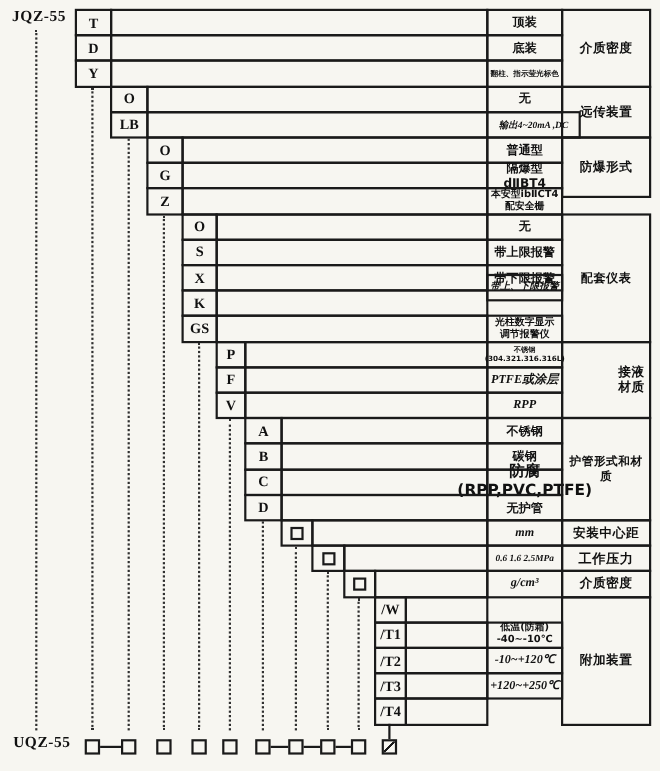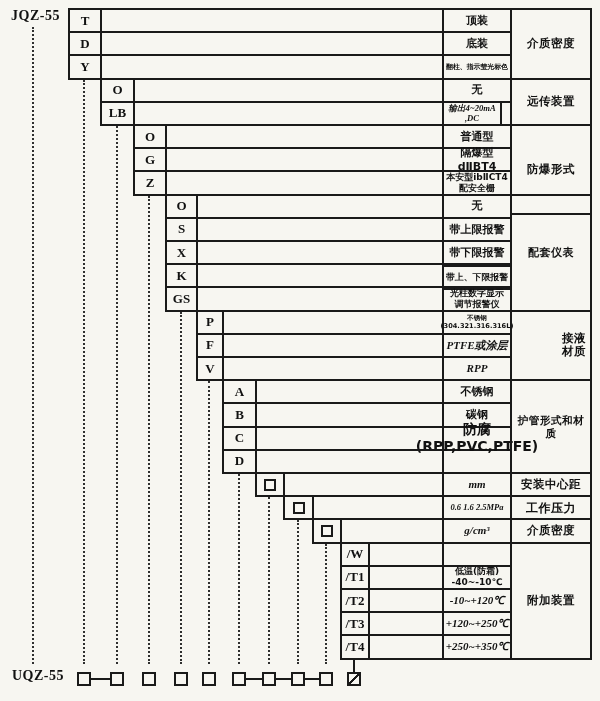--- a/index.html
+++ b/index.html
@@ -55,47 +55,47 @@
     <div class="cell code" style="left: 68px; top: 54.4px; width: 34px; height: 25.2px;">Y</div>
     <div class="cell" style="left: 100px; top: 54.4px; width: 344px; height: 25.2px;"></div>
     <div class="cell desc" style="left: 442px; top: 54.4px; width: 70px; height: 25.2px; font-size: 6.9px;">翻柱、指示莹光标色</div>
     <div class="cell cat" style="left: 510px; top: 8px; width: 82px; height: 71.6px; font-size: 11.5px;">介质密度</div>
     <div class="dotted" style="left: 83px; top: 79.6px; height: 584.4px;"></div>
     <div class="cell code" style="left: 100px; top: 77.6px; width: 35px; height: 25.2px;">O</div>
     <div class="cell" style="left: 133px; top: 77.6px; width: 311px; height: 25.2px;"></div>
     <div class="cell desc" style="left: 442px; top: 77.6px; width: 70px; height: 25.2px; font-size: 11px;">无</div>
     <div class="cell code" style="left: 100px; top: 100.8px; width: 35px; height: 25.2px;">LB</div>
     <div class="cell" style="left: 133px; top: 100.8px; width: 311px; height: 25.2px;"></div>
-    <div class="cell desc i" style="left: 442px; top: 100.8px; width: 60px; height: 25.2px; font-size: 8.6px;">输出4~20mA ,DC</div>
+    <div class="cell desc i" style="left: 442px; top: 100.8px; width: 86px; height: 25.2px; font-size: 8.6px;">输出4~20mA ,DC</div>
     <div class="cell cat" style="left: 510px; top: 77.6px; width: 82px; height: 48.4px; font-size: 11.5px;">远传装置</div>
     <div class="dotted" style="left: 115.5px; top: 126px; height: 538px;"></div>
     <div class="cell code" style="left: 133px; top: 124px; width: 34px; height: 25.2px;">O</div>
     <div class="cell" style="left: 165px; top: 124px; width: 279px; height: 25.2px;"></div>
     <div class="cell desc" style="left: 442px; top: 124px; width: 70px; height: 25.2px; font-size: 11px;">普通型</div>
     <div class="cell code" style="left: 133px; top: 147.2px; width: 34px; height: 25.2px;">G</div>
     <div class="cell" style="left: 165px; top: 147.2px; width: 279px; height: 25.2px;"></div>
     <div class="cell desc" style="left: 442px; top: 147.2px; width: 70px; height: 25.2px; font-size: 11px;">隔爆型dⅡBT4</div>
     <div class="cell code" style="left: 133px; top: 170.4px; width: 34px; height: 25.2px;">Z</div>
     <div class="cell" style="left: 165px; top: 170.4px; width: 279px; height: 25.2px;"></div>
     <div class="cell desc" style="left: 442px; top: 170.4px; width: 70px; height: 25.2px; font-size: 9px;">本安型ibⅡCT4
 配安全栅</div>
-    <div class="cell cat" style="left: 510px; top: 124px; width: 82px; height: 91px; font-size: 11.5px;">防爆形式</div>
+    <div class="cell cat" style="left: 510px; top: 124px; width: 82px; height: 56px; font-size: 11.5px;">防爆形式</div>
     <div class="dotted" style="left: 148px; top: 195.6px; height: 468.4px;"></div>
     <div class="cell code" style="left: 165px; top: 193.6px; width: 33px; height: 25.2px;">O</div>
     <div class="cell" style="left: 196px; top: 193.6px; width: 248px; height: 25.2px;"></div>
     <div class="cell desc" style="left: 442px; top: 193.6px; width: 70px; height: 25.2px; font-size: 11px;">无</div>
     <div class="cell code" style="left: 165px; top: 216.8px; width: 33px; height: 25.2px;">S</div>
     <div class="cell" style="left: 196px; top: 216.8px; width: 248px; height: 25.2px;"></div>
     <div class="cell desc" style="left: 442px; top: 216.8px; width: 70px; height: 25.2px; font-size: 11px;">带上限报警</div>
     <div class="cell code" style="left: 165px; top: 240px; width: 33px; height: 25.2px;">X</div>
     <div class="cell" style="left: 196px; top: 240px; width: 248px; height: 25.2px;"></div>
     <div class="cell desc" style="left: 442px; top: 240px; width: 70px; height: 25.2px; font-size: 11px;">带下限报警</div>
     <div class="cell code" style="left: 165px; top: 263.2px; width: 33px; height: 25.2px;">K</div>
     <div class="cell" style="left: 196px; top: 263.2px; width: 248px; height: 25.2px;"></div>
-    <div class="cell desc" style="left: 442px; top: 265px; width: 70px; height: 25.2px; font-size: 8.9px;">带上、下限报警</div>
+    <div class="cell desc" style="left: 442px; top: 249px; width: 70px; height: 25.2px; font-size: 8.9px; font-style: italic;">带上、下限报警</div>
     <div class="cell code" style="left: 165px; top: 286.4px; width: 33px; height: 25.2px;">GS</div>
     <div class="cell" style="left: 196px; top: 286.4px; width: 248px; height: 25.2px;"></div>
     <div class="cell desc" style="left: 442px; top: 286.4px; width: 70px; height: 25.2px; font-size: 9px;">光柱数字显示
 调节报警仪</div>
     <div class="cell cat" style="left: 510px; top: 193.6px; width: 82px; height: 118px; font-size: 11px;">配套仪表</div>
     <div class="dotted" style="left: 179.5px; top: 311.6px; height: 352.4px;"></div>
     <div class="cell code" style="left: 196px; top: 309.6px; width: 28px; height: 25.2px;">P</div>
     <div class="cell" style="left: 222px; top: 309.6px; width: 222px; height: 25.2px;"></div>
     <div class="cell desc" style="left: 442px; top: 309.6px; width: 70px; height: 25.2px; font-size: 6.6px;">不锈钢
 (304.321.316.316L)</div>
@@ -112,20 +112,21 @@
     <div class="cell desc" style="left: 442px; top: 379.2px; width: 70px; height: 25.2px; font-size: 11px;">不锈钢</div>
     <div class="cell code" style="left: 222px; top: 402.4px; width: 35px; height: 25.2px;">B</div>
     <div class="cell" style="left: 255px; top: 402.4px; width: 189px; height: 25.2px;"></div>
     <div class="cell desc" style="left: 442px; top: 402.4px; width: 70px; height: 25.2px; font-size: 11px;">碳钢</div>
     <div class="cell code" style="left: 222px; top: 425.6px; width: 35px; height: 25.2px;">C</div>
     <div class="cell" style="left: 255px; top: 425.6px; width: 189px; height: 25.2px;"></div>
     <div class="cell desc" style="left: 442px; top: 425.6px; width: 70px; height: 25.2px; font-size: 14px;">防腐
 (RPP,PVC,PTFE)</div>
     <div class="cell code" style="left: 222px; top: 448.8px; width: 35px; height: 25.2px;">D</div>
     <div class="cell" style="left: 255px; top: 448.8px; width: 189px; height: 25.2px;"></div>
+    <div class="cell desc" style="left: 442px; top: 448.8px; width: 70px; height: 25.2px; font-size: 11px;">无护管</div>
     <div class="cell cat" style="left: 510px; top: 379.2px; width: 82px; height: 94.8px; font-size: 10.6px;">护管形式和材质</div>
     <div class="dotted" style="left: 237.5px; top: 474px; height: 190px;"></div>
     <div class="cell" style="left: 255px; top: 472px; width: 30px; height: 25.2px;">
       <span class="sq"></span>
     </div>
     <div class="cell" style="left: 283px; top: 472px; width: 161px; height: 25.2px;"></div>
     <div class="cell desc i" style="left: 442px; top: 472px; width: 70px; height: 25.2px; font-size: 11px;">mm</div>
     <div class="cell cat" style="left: 510px; top: 472px; width: 82px; height: 25.2px; font-size: 11.5px;">安装中心距</div>
     <div class="dotted" style="left: 268px; top: 497.2px; height: 166.8px;"></div>
     <div class="cell" style="left: 283px; top: 495.2px; width: 31px; height: 25.2px;">
@@ -149,21 +150,20 @@
     <div class="cell desc" style="left: 442px; top: 564.8px; width: 70px; height: 25.2px; font-size: 9px;">低温(防霜)
 -40~-10℃</div>
     <div class="cell code" style="left: 340px; top: 588px; width: 30px; height: 25.2px;">/T2</div>
     <div class="cell" style="left: 368px; top: 588px; width: 76px; height: 25.2px;"></div>
     <div class="cell desc i" style="left: 442px; top: 588px; width: 70px; height: 25.2px; font-size: 11px;">-10~+120℃</div>
     <div class="cell code" style="left: 340px; top: 611.2px; width: 30px; height: 25.2px;">/T3</div>
     <div class="cell" style="left: 368px; top: 611.2px; width: 76px; height: 25.2px;"></div>
     <div class="cell desc i" style="left: 442px; top: 611.2px; width: 70px; height: 25.2px; font-size: 11px;">+120~+250℃</div>
     <div class="cell code" style="left: 340px; top: 634.4px; width: 30px; height: 25.2px;">/T4</div>
     <div class="cell" style="left: 368px; top: 634.4px; width: 76px; height: 25.2px;"></div>
-    <div class="cell desc i" style="left: 442px; top: 634.4px; width: 70px; height: 25.2px; font-size: 11px;">+250~+350℃</div>
     <div class="cell cat" style="left: 510px; top: 541.6px; width: 82px; height: 118px; font-size: 11.5px;">附加装置</div>
     <div class="vline" style="left: 353px; top: 657.6px; height: 14.4px;"></div>
     <div class="dotted" style="left: 32px; top: 27px; height: 637px;"></div>
     <div class="bbox" style="left: 77px; top: 672px;"></div>
     <div class="bbox" style="left: 109.5px; top: 672px;"></div>
     <div class="bbox" style="left: 142px; top: 672px;"></div>
     <div class="bbox" style="left: 173.5px; top: 672px;"></div>
     <div class="bbox" style="left: 202px; top: 672px;"></div>
     <div class="bbox" style="left: 231.5px; top: 672px;"></div>
     <div class="bbox" style="left: 262px; top: 672px;"></div>

